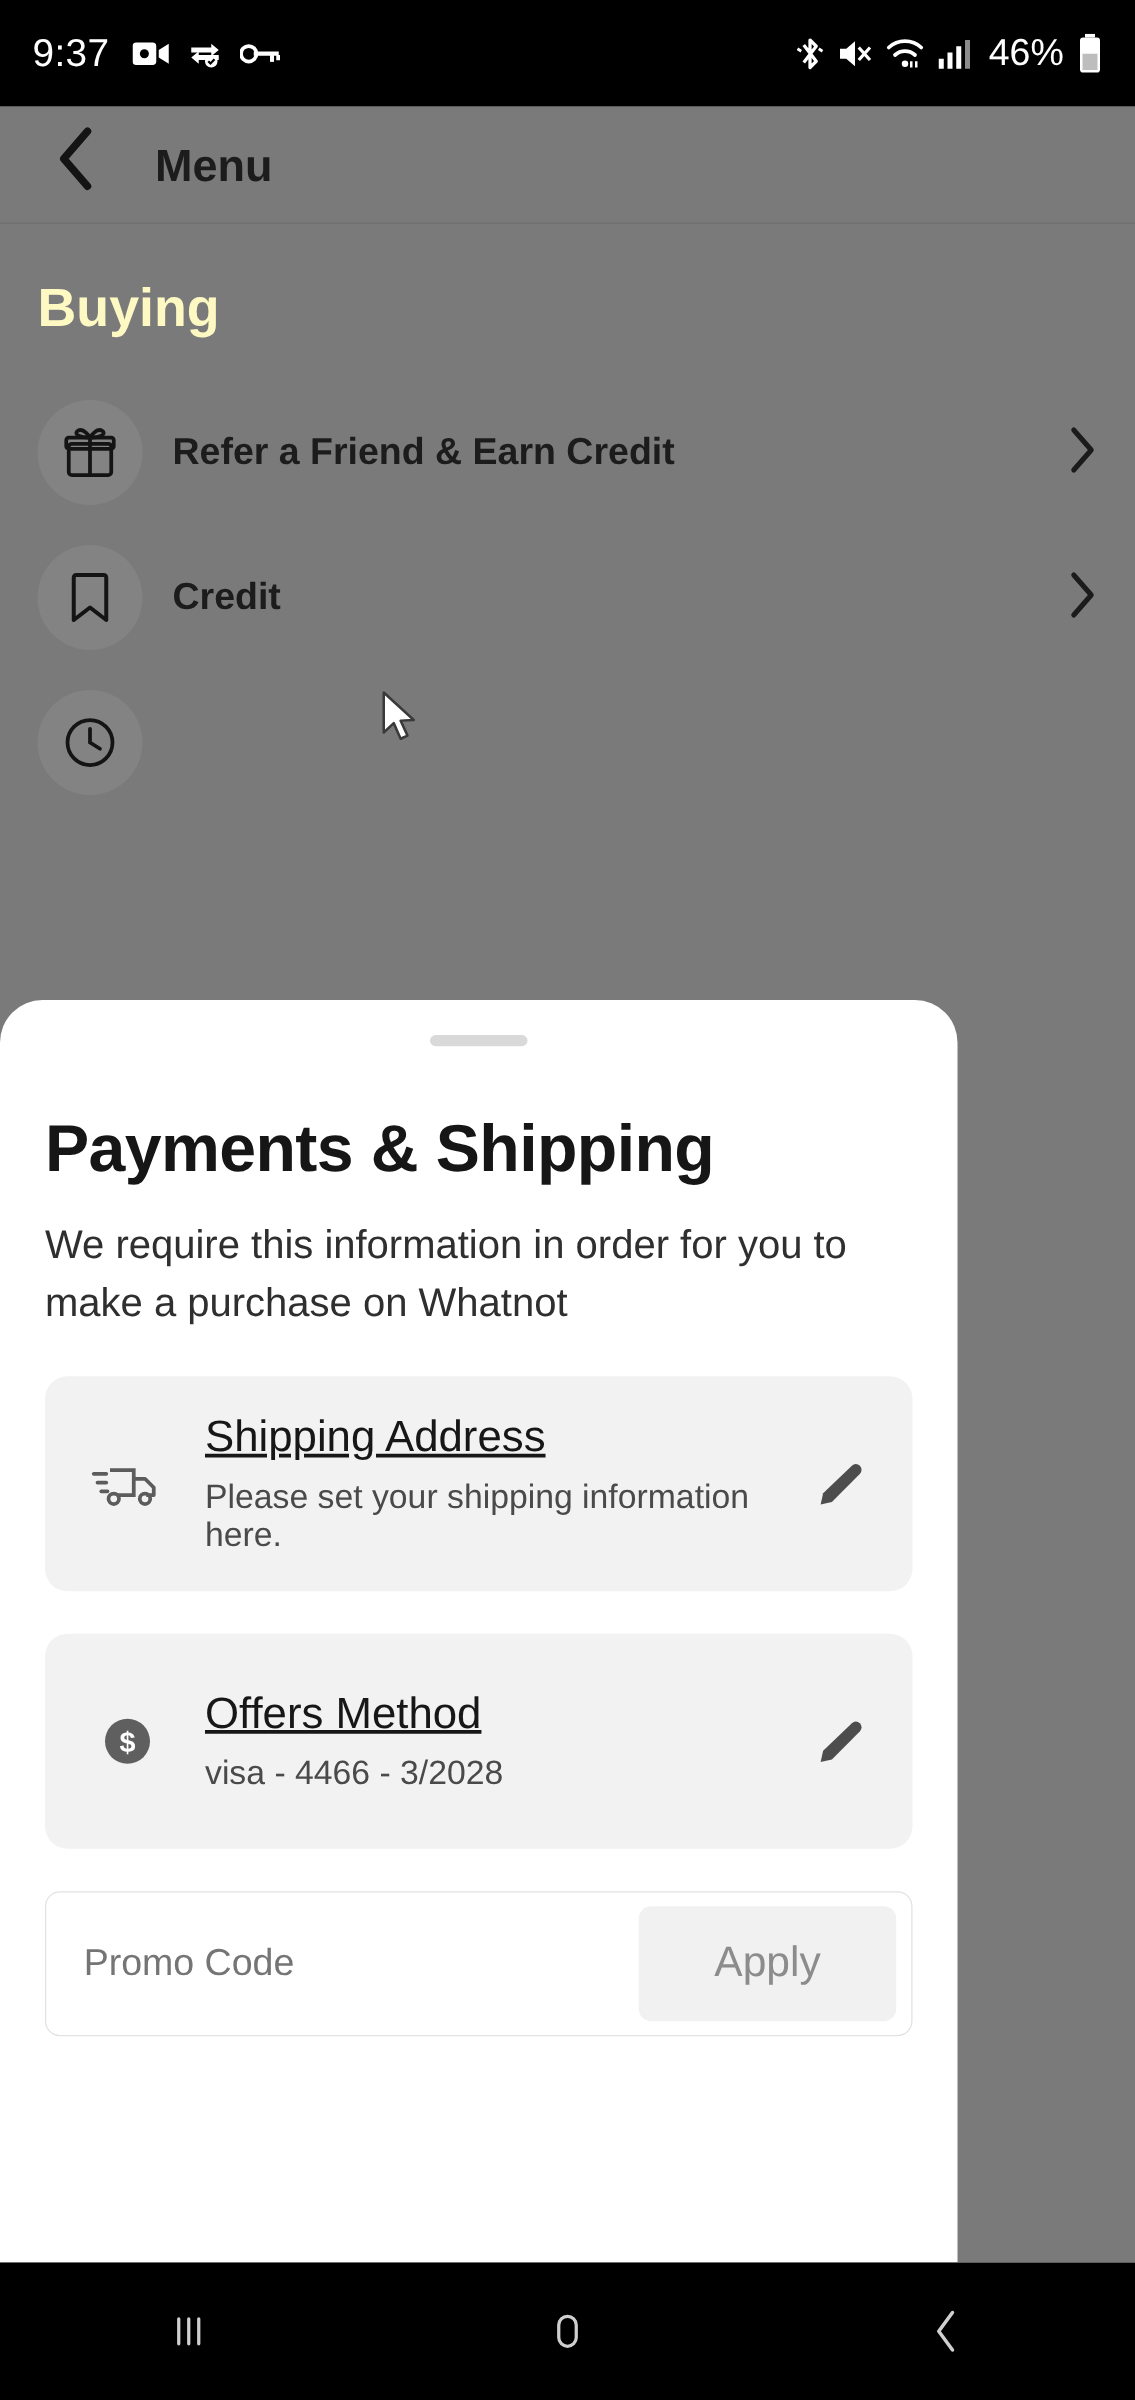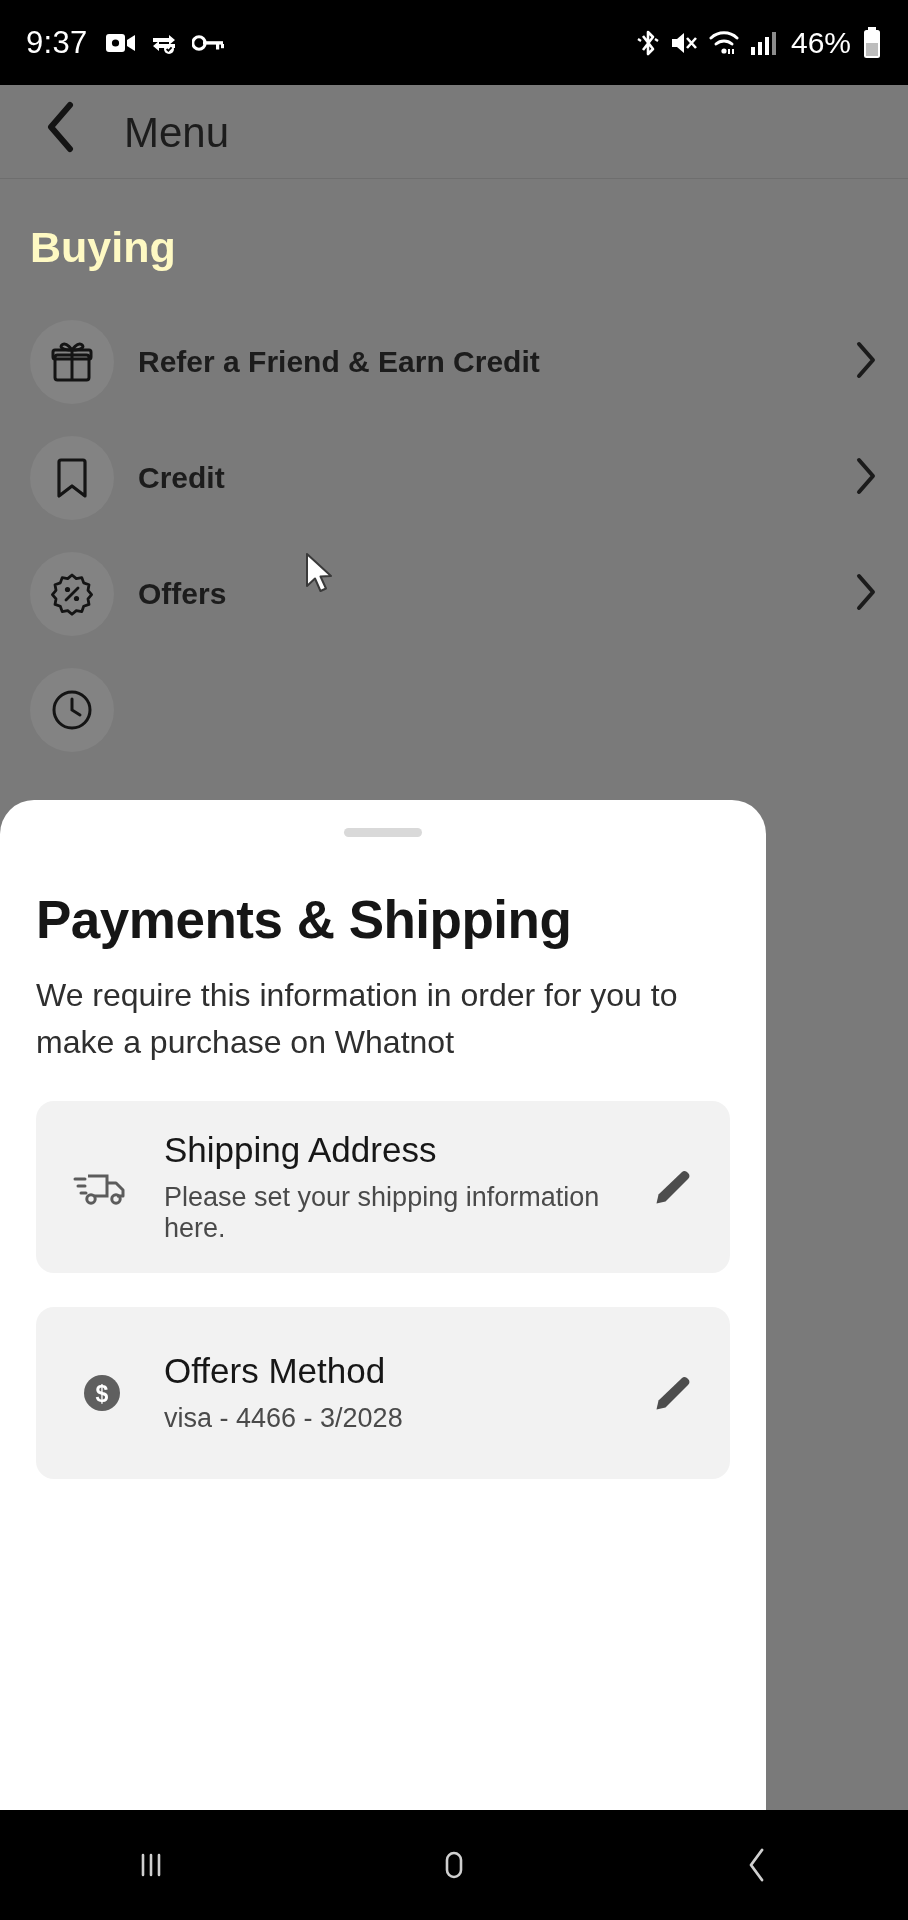--- a/index.html
+++ b/index.html
@@ -27,21 +27,21 @@
   
   .bgapp{
     position:absolute; top:75px; left:0; width:908px; height:1735px;
     background:#7a7a7a; z-index:10; overflow:hidden;
   }
   .bg-header{
     height:104px; display:flex; align-items:center; padding:0 30px;
     border-bottom:1px solid #6e6e6e;
   }
   .bg-back{ width:62px; height:62px; display:flex; align-items:center; justify-content:center; }
-  .bg-title{ font-size:42px; font-weight:400; color:#1c1c1c; margin-left:32px;margin-top:13px; }
+  .bg-title{ font-size:36px; font-weight:700; color:#1c1c1c; margin-left:32px;margin-top:13px; }
   .bg-section{ font-size:43px; font-weight:700; color:#fef9c3; padding:44px 28px 10px 30px; }
   .bg-row{ display:flex; align-items:center; padding:0 30px; height:116px; }
   .bg-icon-wrap{
     width:84px; height:84px; border-radius:42px; background:rgba(255,255,255,.07);
     display:flex; align-items:center; justify-content:center; flex:0 0 auto;
   }
   .bg-row-label{ font-size:30px; font-weight:700; color:#1c1c1c; margin-left:24px; }
   .bg-chev{ margin-left:auto; }
 
   
@@ -60,21 +60,21 @@
   }
   .sheet-sub{
     font-size:32px; color:#2f2f2f; line-height:1.48; margin-top:22px; max-width:860px;
   }
   .card{
     margin-top:34px; background:#f2f2f2; border-radius:18px;
     height:172px; display:flex; align-items:center; padding:0 30px;
   }
   .card-icon{ width:72px; flex:0 0 72px; display:flex; align-items:center; justify-content:center; }
   .card-text{ margin-left:26px; flex:1 1 auto; }
-  .card-title{ font-size:35px; color:#171717; font-weight:400; }
+  .card-title{ font-size:35px; color:#171717; font-weight:400;text-decoration:underline; }
   .card-sub{ font-size:27px; color:#4a4a4a; margin-top:12px; }
   .card-edit{ width:56px; display:flex; align-items:center; justify-content:center; flex:0 0 56px; }
 
   .promo{
     margin-top:34px; height:116px; border:1.5px solid #e2e2e2; border-radius:12px;
     display:flex; align-items:center; padding:0 0 0 30px; background:#fff;
   }
   .promo-input{
     flex:1 1 auto; border:none; outline:none; background:transparent;
     font-family:"Liberation Sans", sans-serif; font-size:30px; color:#5d5d5d;
@@ -205,36 +205,20 @@
           </svg>
       </span>
       <span class="bg-row-label">Credit</span>
       <span class="bg-chev">
         <svg width="24" height="40" viewBox="0 0 24 40">
             <path d="M5 4 L19 20 L5 36" stroke="#1b1b1b" stroke-width="4" fill="none" stroke-linecap="round" stroke-linejoin="round"></path>
           </svg>
       </span>
     </div>
 
-    <div class="bg-row">
-      <span class="bg-icon-wrap">
-        <svg width="46" height="46" viewBox="0 0 46 46">
-            <path d="M23 4 l4.3 3.6 5.5-1 1.9 5.3 5.3 1.9 -1 5.5 3.6 4.3 -3.6 4.3 1 5.5 -5.3 1.9 -1.9 5.3 -5.5-1 -4.3 3.6 -4.3-3.6 -5.5 1 -1.9-5.3 -5.3-1.9 1-5.5 -3.6-4.3 3.6-4.3 -1-5.5 5.3-1.9 1.9-5.3 5.5 1 Z" fill="none" stroke="#141414" stroke-width="2.8" stroke-linejoin="round"></path>
-            <circle cx="18.5" cy="18.5" r="2.6" fill="#141414"></circle>
-            <circle cx="27.5" cy="27.5" r="2.6" fill="#141414"></circle>
-            <path d="M29 17 L17 29" stroke="#141414" stroke-width="2.8" stroke-linecap="round"></path>
-          </svg>
-      </span>
-      <span class="bg-row-label">Offers</span>
-      <span class="bg-chev">
-        <svg width="24" height="40" viewBox="0 0 24 40">
-            <path d="M5 4 L19 20 L5 36" stroke="#1b1b1b" stroke-width="4" fill="none" stroke-linecap="round" stroke-linejoin="round"></path>
-          </svg>
-      </span>
-    </div>
 
     <div class="bg-row">
       <span class="bg-icon-wrap">
         <svg width="46" height="46" viewBox="0 0 46 46">
             <circle cx="23" cy="23" r="18" fill="none" stroke="#141414" stroke-width="3"></circle>
             <path d="M23 12 V23 L31 28" stroke="#141414" stroke-width="3" fill="none" stroke-linecap="round"></path>
           </svg>
       </span>
     </div>
   </div>
@@ -277,20 +261,24 @@
         <div class="card-title">Offers Method</div>
         <div class="card-sub">visa - 4466 - 3/2028</div>
       </span>
       <span class="card-edit">
         <svg width="42" height="42" viewBox="0 0 42 42">
             <path d="M30.5 6.5 a4.6 4.6 0 0 1 6.5 6.5 L14.5 35.5 L5.5 37.5 L7.5 28.5 Z" fill="#4d4d4d"></path>
           </svg>
       </span>
     </div>
 
+    <div class="promo">
+      <input class="promo-input" type="text" placeholder="Promo Code" style="">
+      <button class="promo-apply">Apply</button>
+    </div>
   </div>
 
   <span class="cursor">
     <svg width="34" height="48" viewBox="0 0 34 48">
         <path d="M2 2 L2 34 L10 26.5 L15.5 39 L21 36.5 L15.5 24.5 L26 24 Z" fill="#ffffff" stroke="#3a3a3a" stroke-width="2" stroke-linejoin="round"></path>
       </svg>
   </span>
 
   <div class="navbar">
     <span class="nav-btn">

